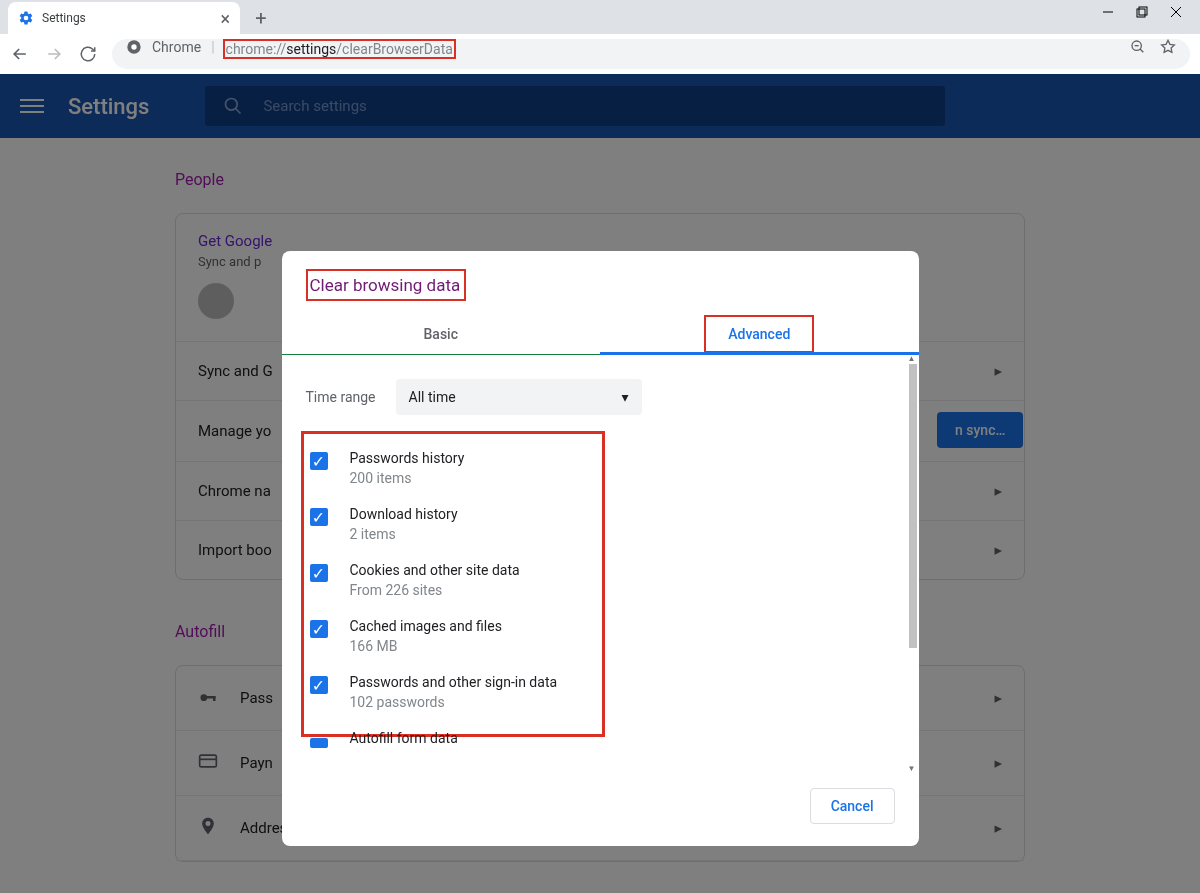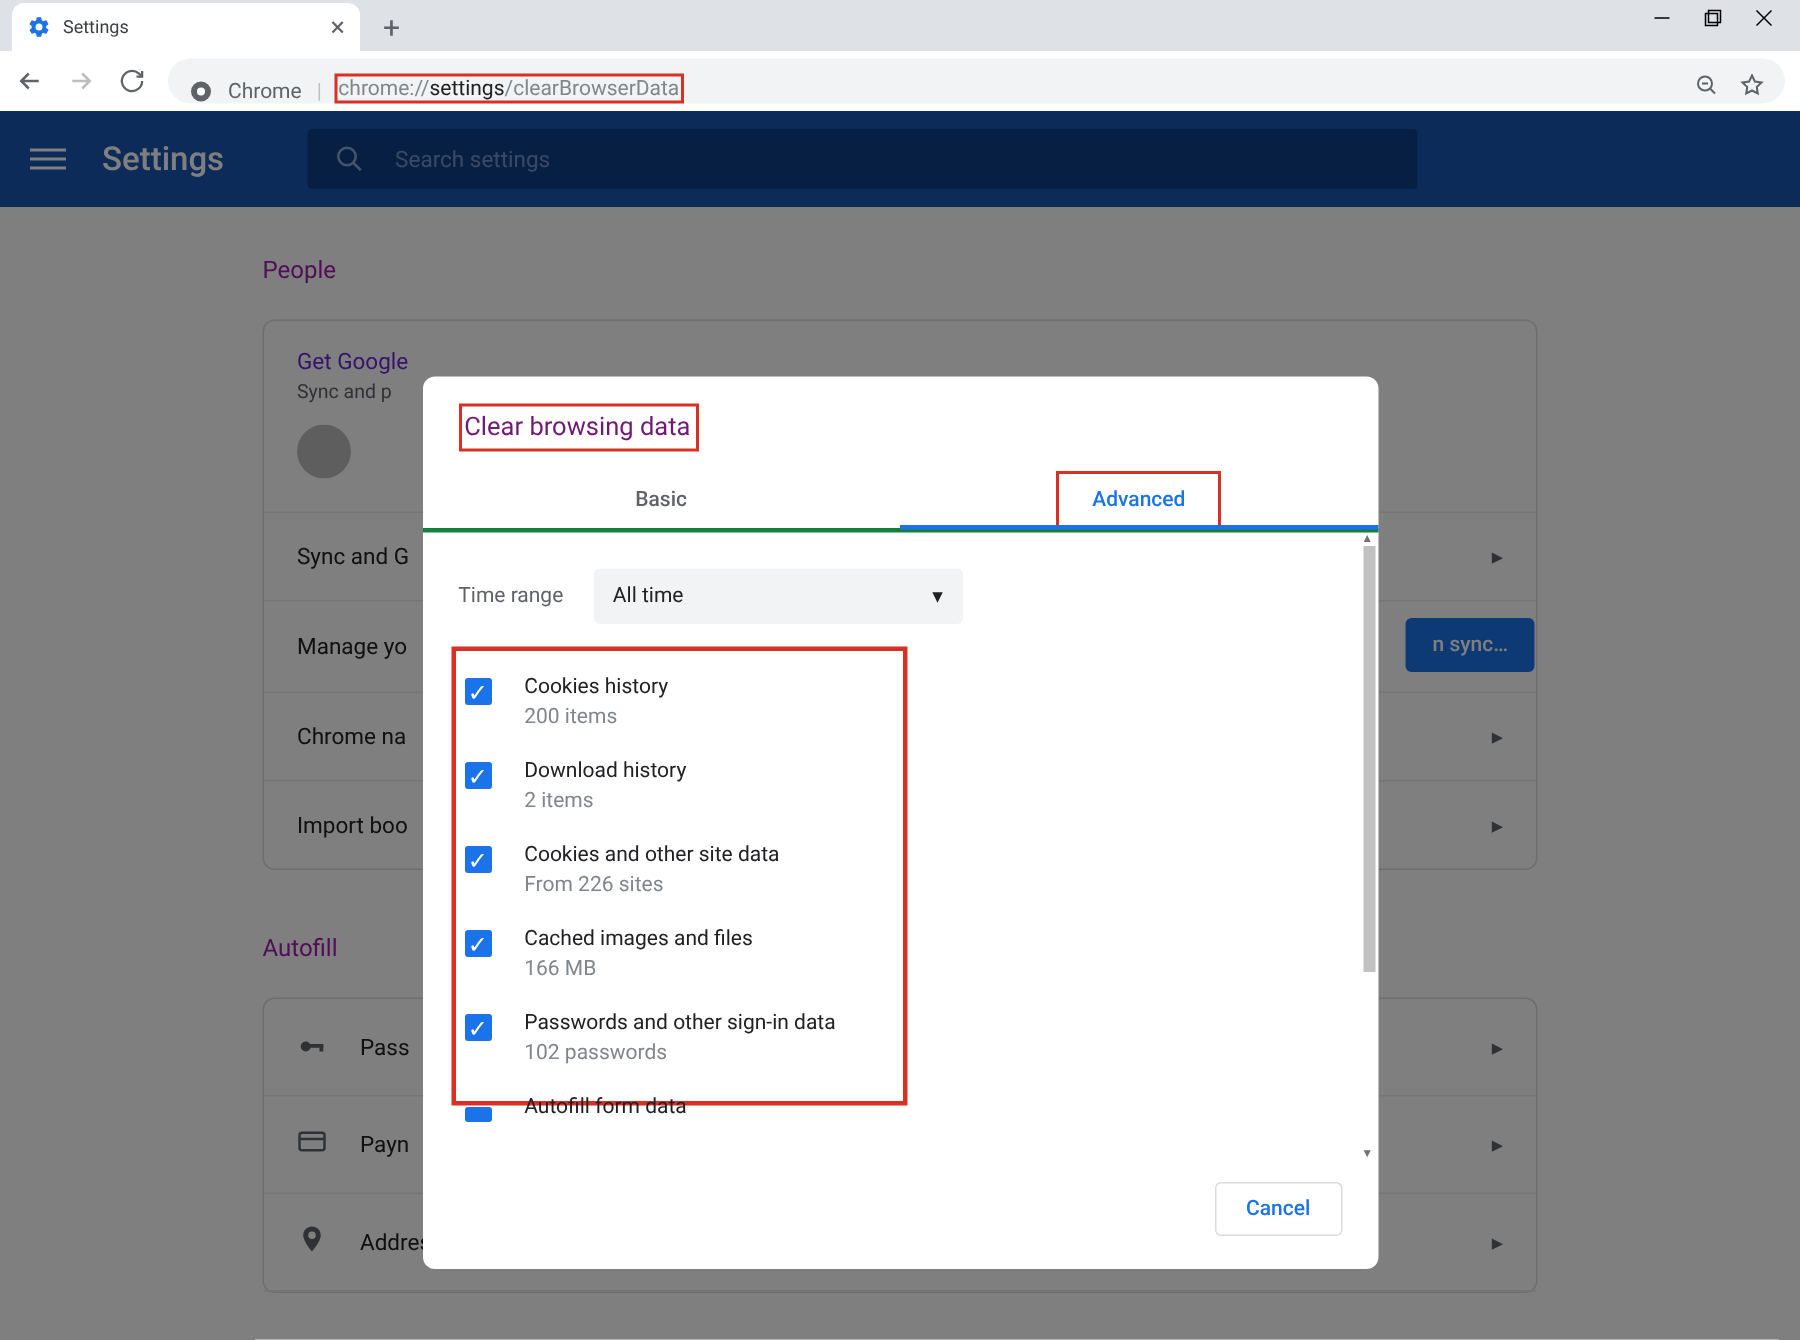--- a/index.html
+++ b/index.html
@@ -84,21 +84,21 @@
       color: #9e9e9e;
       cursor: pointer;
     }
     .nav-icon.active { color: #5f6368; }
     .omnibox {
       flex: 1;
       background: #f1f3f4;
       border-radius: 16px;
       height: 30px;
       display: flex;
-      align-items: flex-end;
+      align-items: flex-start;
       padding: 0 14px;
       gap: 10px;
       font-size: 14px;
       color: #5f6368;
     }
     .omni-url-box {
       border: 2px solid #d93025;
       padding: 0 1px;
       margin-left: -2px;
     }
@@ -244,21 +244,21 @@
     }
     .dialog-title {
       border: 2px solid #d93025;
       display: inline-block;
       padding: 4px 4px 4px 2px;
       font-size: 17px;
       color: #701a75;
     }
     .tabs {
       display: flex;
-      border-bottom: 3px solid #15803d;
+      border-bottom: 1px solid #15803d;
       height: 42px;
     }
     .tab-item {
       flex: 1;
       display: flex;
       align-items: center;
       justify-content: center;
       font-size: 14px;
       font-weight: 500;
       color: #5f6368;
@@ -559,21 +559,21 @@
         <span class="time-label">Time range</span>
         <div class="time-select">
           <span>All time</span>
           <span>▾</span>
         </div>
       </div>
       <div class="checklist-box">
         <div class="check-item">
           <div class="checkbox">✓</div>
           <div class="check-text">
-            <div class="t1">Cookies history</div>
+            <div class="t1">Passwords history</div>
             <div class="t2">200 items</div>
           </div>
         </div>
         <div class="check-item">
           <div class="checkbox">✓</div>
           <div class="check-text">
             <div class="t1">Download history</div>
             <div class="t2">2 items</div>
           </div>
         </div>

